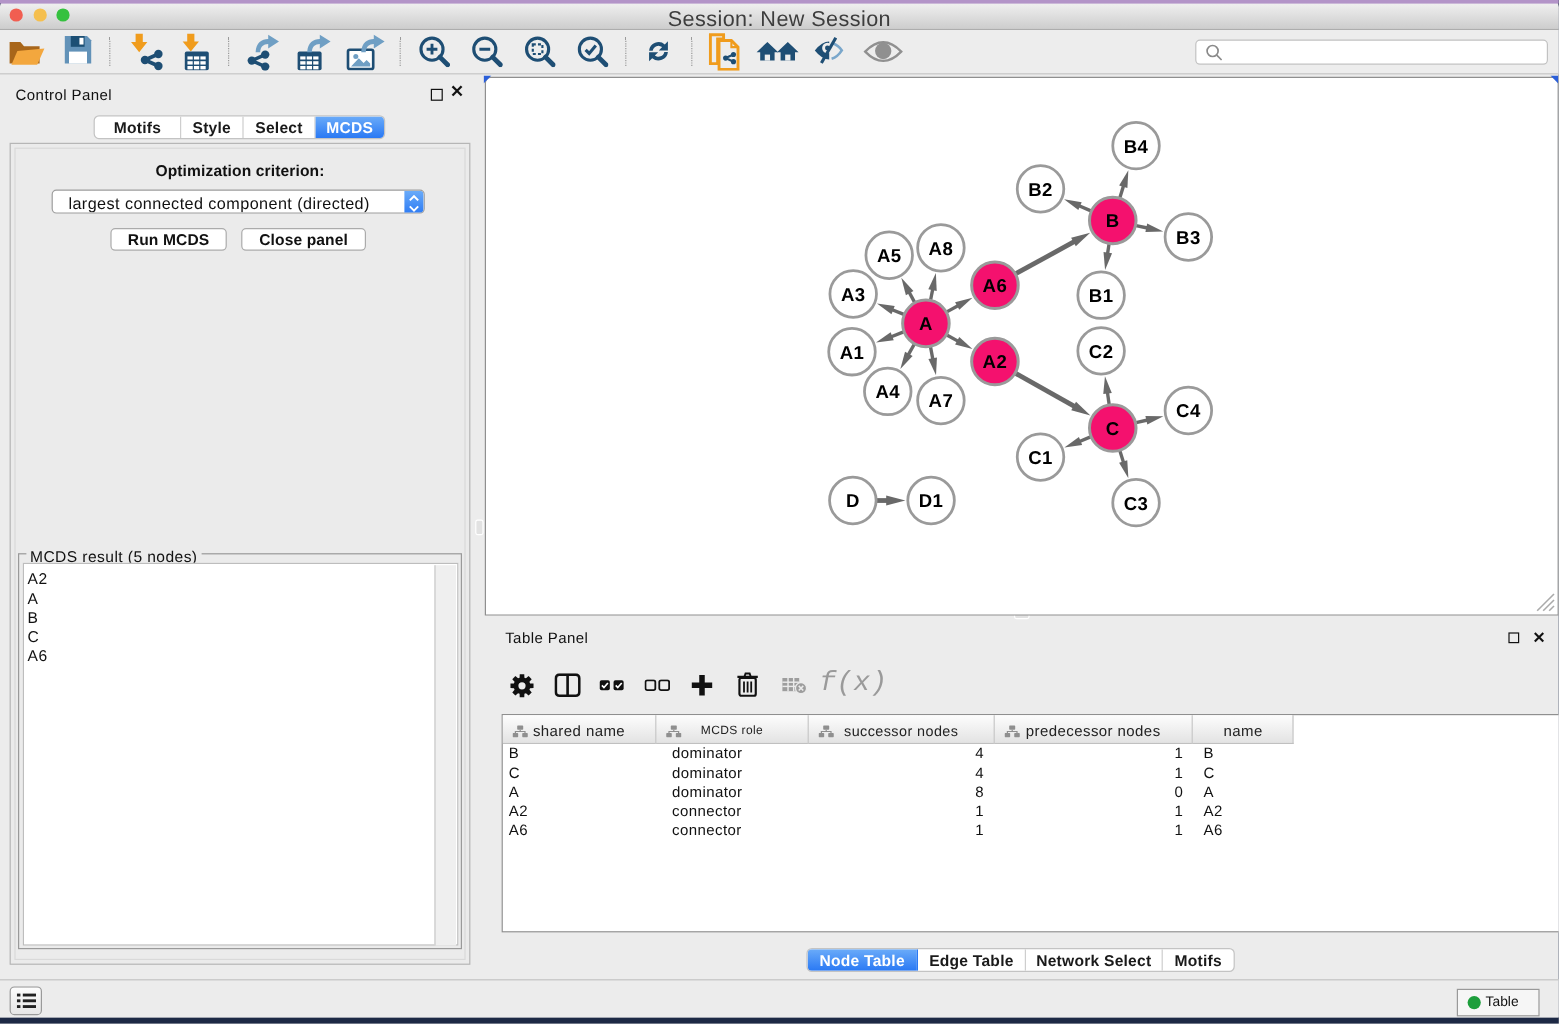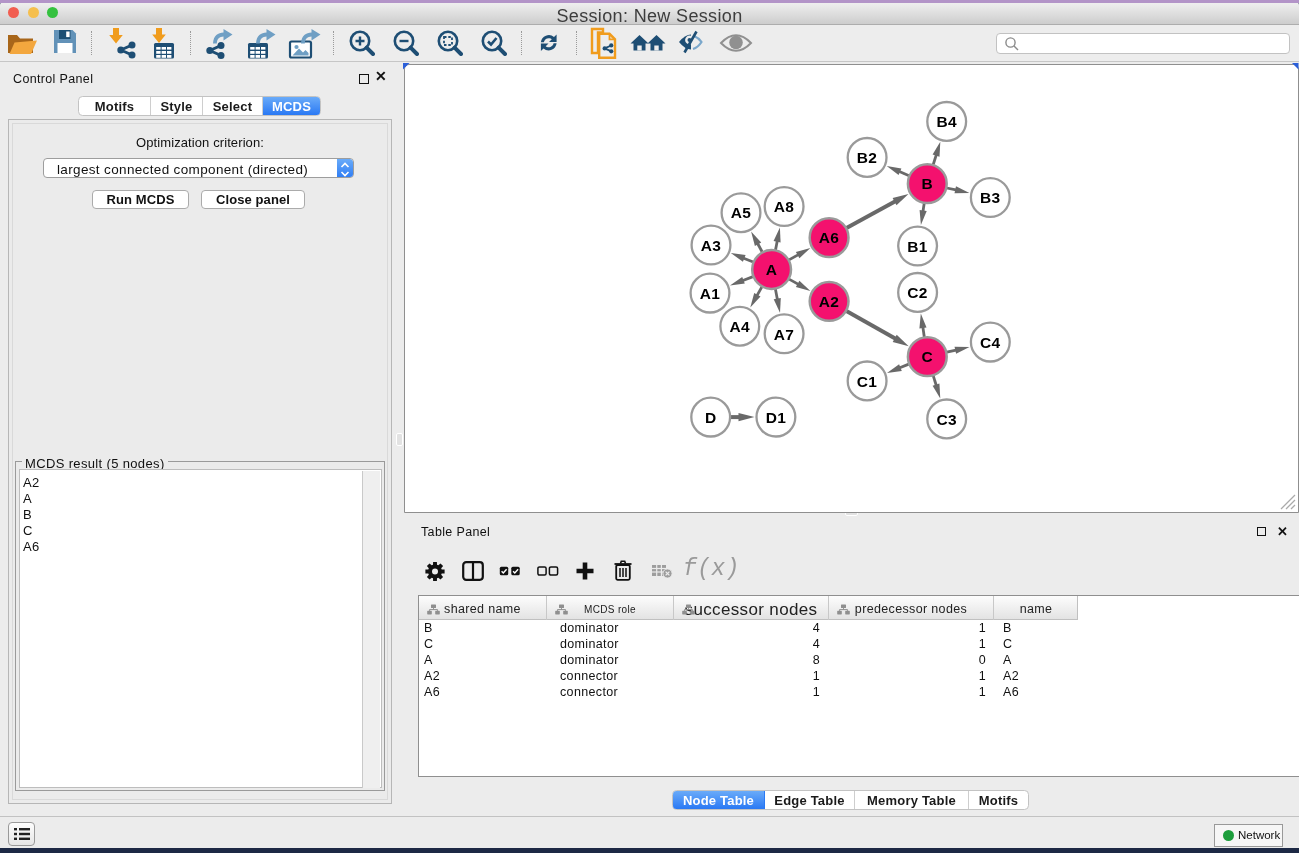--- a/index.html
+++ b/index.html
@@ -162,21 +162,21 @@
     <div class="abs" style="left:359px;top:74px;width:10px;height:10px;border:1.6px solid #111"></div>
     <div class="abs" style="left:375px;top:68px;font-size:14px;font-weight:bold;color:#111">✕</div>
     <div class="abs" style="left:8px;top:119px;width:384px;height:685px;border:1px solid #b6b6b6;background:#ebebeb"></div>
     <div class="abs" style="left:12px;top:123px;width:376px;height:677px;border:1px solid #d9d9d9;background:#ebebeb"></div>
     <div class="seg" style="left:78px;top:96px;width:243px;height:20px;font-size:13px">
       <div style="width:72px">Motifs</div>
       <div style="width:52px">Style</div>
       <div style="width:60px">Select</div>
       <div class="on" style="flex:1">MCDS</div>
     </div>
-    <div class="abs" style="left:0;top:135px;width:400px;text-align:center;font-size:13px;color:#111;font-weight:normal;letter-spacing:0.1px">Optimization criterion:</div>
+    <div class="abs" style="left:0;top:135px;width:400px;text-align:center;font-size:13px;color:#111;font-weight:bold;letter-spacing:0.1px">Optimization criterion:</div>
     <div class="abs" style="left:43px;top:158px;width:311px;height:20px;background:#fff;border:1px solid #9d9d9d;border-radius:4px;overflow:hidden">
       <div class="abs" style="left:13px;top:2.5px;font-size:13.5px;color:#111">largest connected component (directed)</div>
       <div class="abs" style="right:0;top:0;width:16px;height:20px;background:linear-gradient(#6aabf9,#2a79f4);border-radius:0 3px 3px 0"><svg width="16" height="20">
           <path d="M4.5 8 L8 4.5 L11.5 8 M4.5 13 L8 16.5 L11.5 13" stroke="#fff" stroke-width="1.6" fill="none"></path>
         </svg></div>
     </div>
     <div class="abs" style="left:92px;top:190px;width:97px;height:19px;background:#fff;border:1px solid #ababab;border-radius:4px;text-align:center;font-size:13px;color:#111;line-height:18px;font-weight:bold;letter-spacing:0.1px">Run MCDS</div>
     <div class="abs" style="left:201px;top:190px;width:104px;height:19px;background:#fff;border:1px solid #ababab;border-radius:4px;text-align:center;font-size:13px;color:#111;line-height:18px;font-weight:bold;letter-spacing:0.1px">Close panel</div>
     <div class="abs" style="left:15px;top:461px;width:370px;height:330px;border:1px solid #9a9a9a"></div>
     <div class="abs" style="left:22px;top:456px;background:#ebebeb;padding:0 3px;font-size:13px;color:#111">MCDS result (5 nodes)</div>
@@ -349,21 +349,21 @@
               </g>
             </svg></div>shared name</div>
         <div style="position:absolute;left:127px;top:0;width:127px;height:24px;border-left:1px solid #c8c8c8;text-align:center;font-size:10px;color:#222;line-height:27px"><div style="position:absolute;left:8px;top:8px;line-height:0;"><svg width="13" height="11" viewBox="0 0 13 11">
               <g fill="#8f8f8f">
                 <rect x="4" y="0.5" width="5" height="3.6" rx="0.6"></rect>
                 <rect x="0.2" y="6.8" width="4.6" height="3.6" rx="0.6"></rect>
                 <rect x="8.2" y="6.8" width="4.6" height="3.6" rx="0.6"></rect>
                 <path d="M6.5 4.1 L6.5 5.6 M2.5 6.8 L2.5 5.6 L10.5 5.6 L10.5 6.8" stroke="#8f8f8f" stroke-width="1" fill="none"></path>
               </g>
             </svg></div>MCDS role</div>
-        <div style="position:absolute;left:254px;top:0;width:155px;height:24px;border-left:1px solid #c8c8c8;text-align:center;font-size:17px;color:#222;line-height:27px"><div style="position:absolute;left:8px;top:8px;line-height:0;"><svg width="13" height="11" viewBox="0 0 13 11">
+        <div style="position:absolute;left:254px;top:0;width:155px;height:24px;border-left:1px solid #c8c8c8;text-align:center;font-size:12px;color:#222;line-height:27px"><div style="position:absolute;left:8px;top:8px;line-height:0;"><svg width="13" height="11" viewBox="0 0 13 11">
               <g fill="#8f8f8f">
                 <rect x="4" y="0.5" width="5" height="3.6" rx="0.6"></rect>
                 <rect x="0.2" y="6.8" width="4.6" height="3.6" rx="0.6"></rect>
                 <rect x="8.2" y="6.8" width="4.6" height="3.6" rx="0.6"></rect>
                 <path d="M6.5 4.1 L6.5 5.6 M2.5 6.8 L2.5 5.6 L10.5 5.6 L10.5 6.8" stroke="#8f8f8f" stroke-width="1" fill="none"></path>
               </g>
             </svg></div>successor nodes</div>
         <div style="position:absolute;left:409px;top:0;width:165px;height:24px;border-left:1px solid #c8c8c8;text-align:center;font-size:12.5px;color:#222;line-height:27px"><div style="position:absolute;left:8px;top:8px;line-height:0;"><svg width="13" height="11" viewBox="0 0 13 11">
               <g fill="#8f8f8f">
                 <rect x="4" y="0.5" width="5" height="3.6" rx="0.6"></rect>
@@ -406,33 +406,33 @@
         <span style="position:absolute;left:5px">A6</span>
         <span style="position:absolute;left:141px">connector</span>
         <span style="position:absolute;left:254px;width:147px;text-align:right">1</span>
         <span style="position:absolute;left:409px;width:158px;text-align:right">1</span>
         <span style="position:absolute;left:584px">A6</span>
       </div>
     </div>
     <div class="seg" style="left:672px;top:790px;width:357px;height:20px;font-size:13px">
       <div class="on" style="width:92px">Node Table</div>
       <div style="width:90px">Edge Table</div>
-      <div style="width:114px">Memory Table</div>
+      <div style="width:114px">Network Select</div>
       <div style="flex:1">Motifs</div>
     </div>
     <div class="abs" style="left:0;top:816px;width:1299px;height:32px;background:#ececec;border-top:1px solid #c2c2c2">
       <div class="abs" style="left:8px;top:5px;width:27px;height:24px;background:linear-gradient(#fdfdfd,#e6e6e6);border:1px solid #9a9a9a;border-radius:4px"></div>
       <div style="position:absolute;left:14px;top:10px;line-height:0;"><svg width="16" height="14" viewBox="0 0 16 14">
           <g fill="#222">
             <rect x="0" y="1" width="3" height="2.4"></rect>
             <rect x="5" y="1" width="11" height="2.4"></rect>
             <rect x="0" y="5.8" width="3" height="2.4"></rect>
             <rect x="5" y="5.8" width="11" height="2.4"></rect>
             <rect x="0" y="10.6" width="3" height="2.4"></rect>
             <rect x="5" y="10.6" width="11" height="2.4"></rect>
           </g>
         </svg></div>
       <div class="abs" style="left:1214px;top:6.5px;width:69px;height:23px;background:#f6f6f6;border:1px solid #999">
         <div style="position:absolute;left:8px;top:5.5px;width:11px;height:11px;border-radius:50%;background:#1d9e3c"></div>
-        <div style="position:absolute;left:23px;top:4px;font-size:11.5px;color:#111;letter-spacing:0">Network</div>
+        <div style="position:absolute;left:23px;top:4px;font-size:11.5px;color:#111;letter-spacing:0">Table</div>
       </div>
     </div>
   </div>
 <div class="abs" style="left:0;top:0;width:1299px;height:2.5px;background:#b394c8;z-index:50"></div>
 </body></html>

